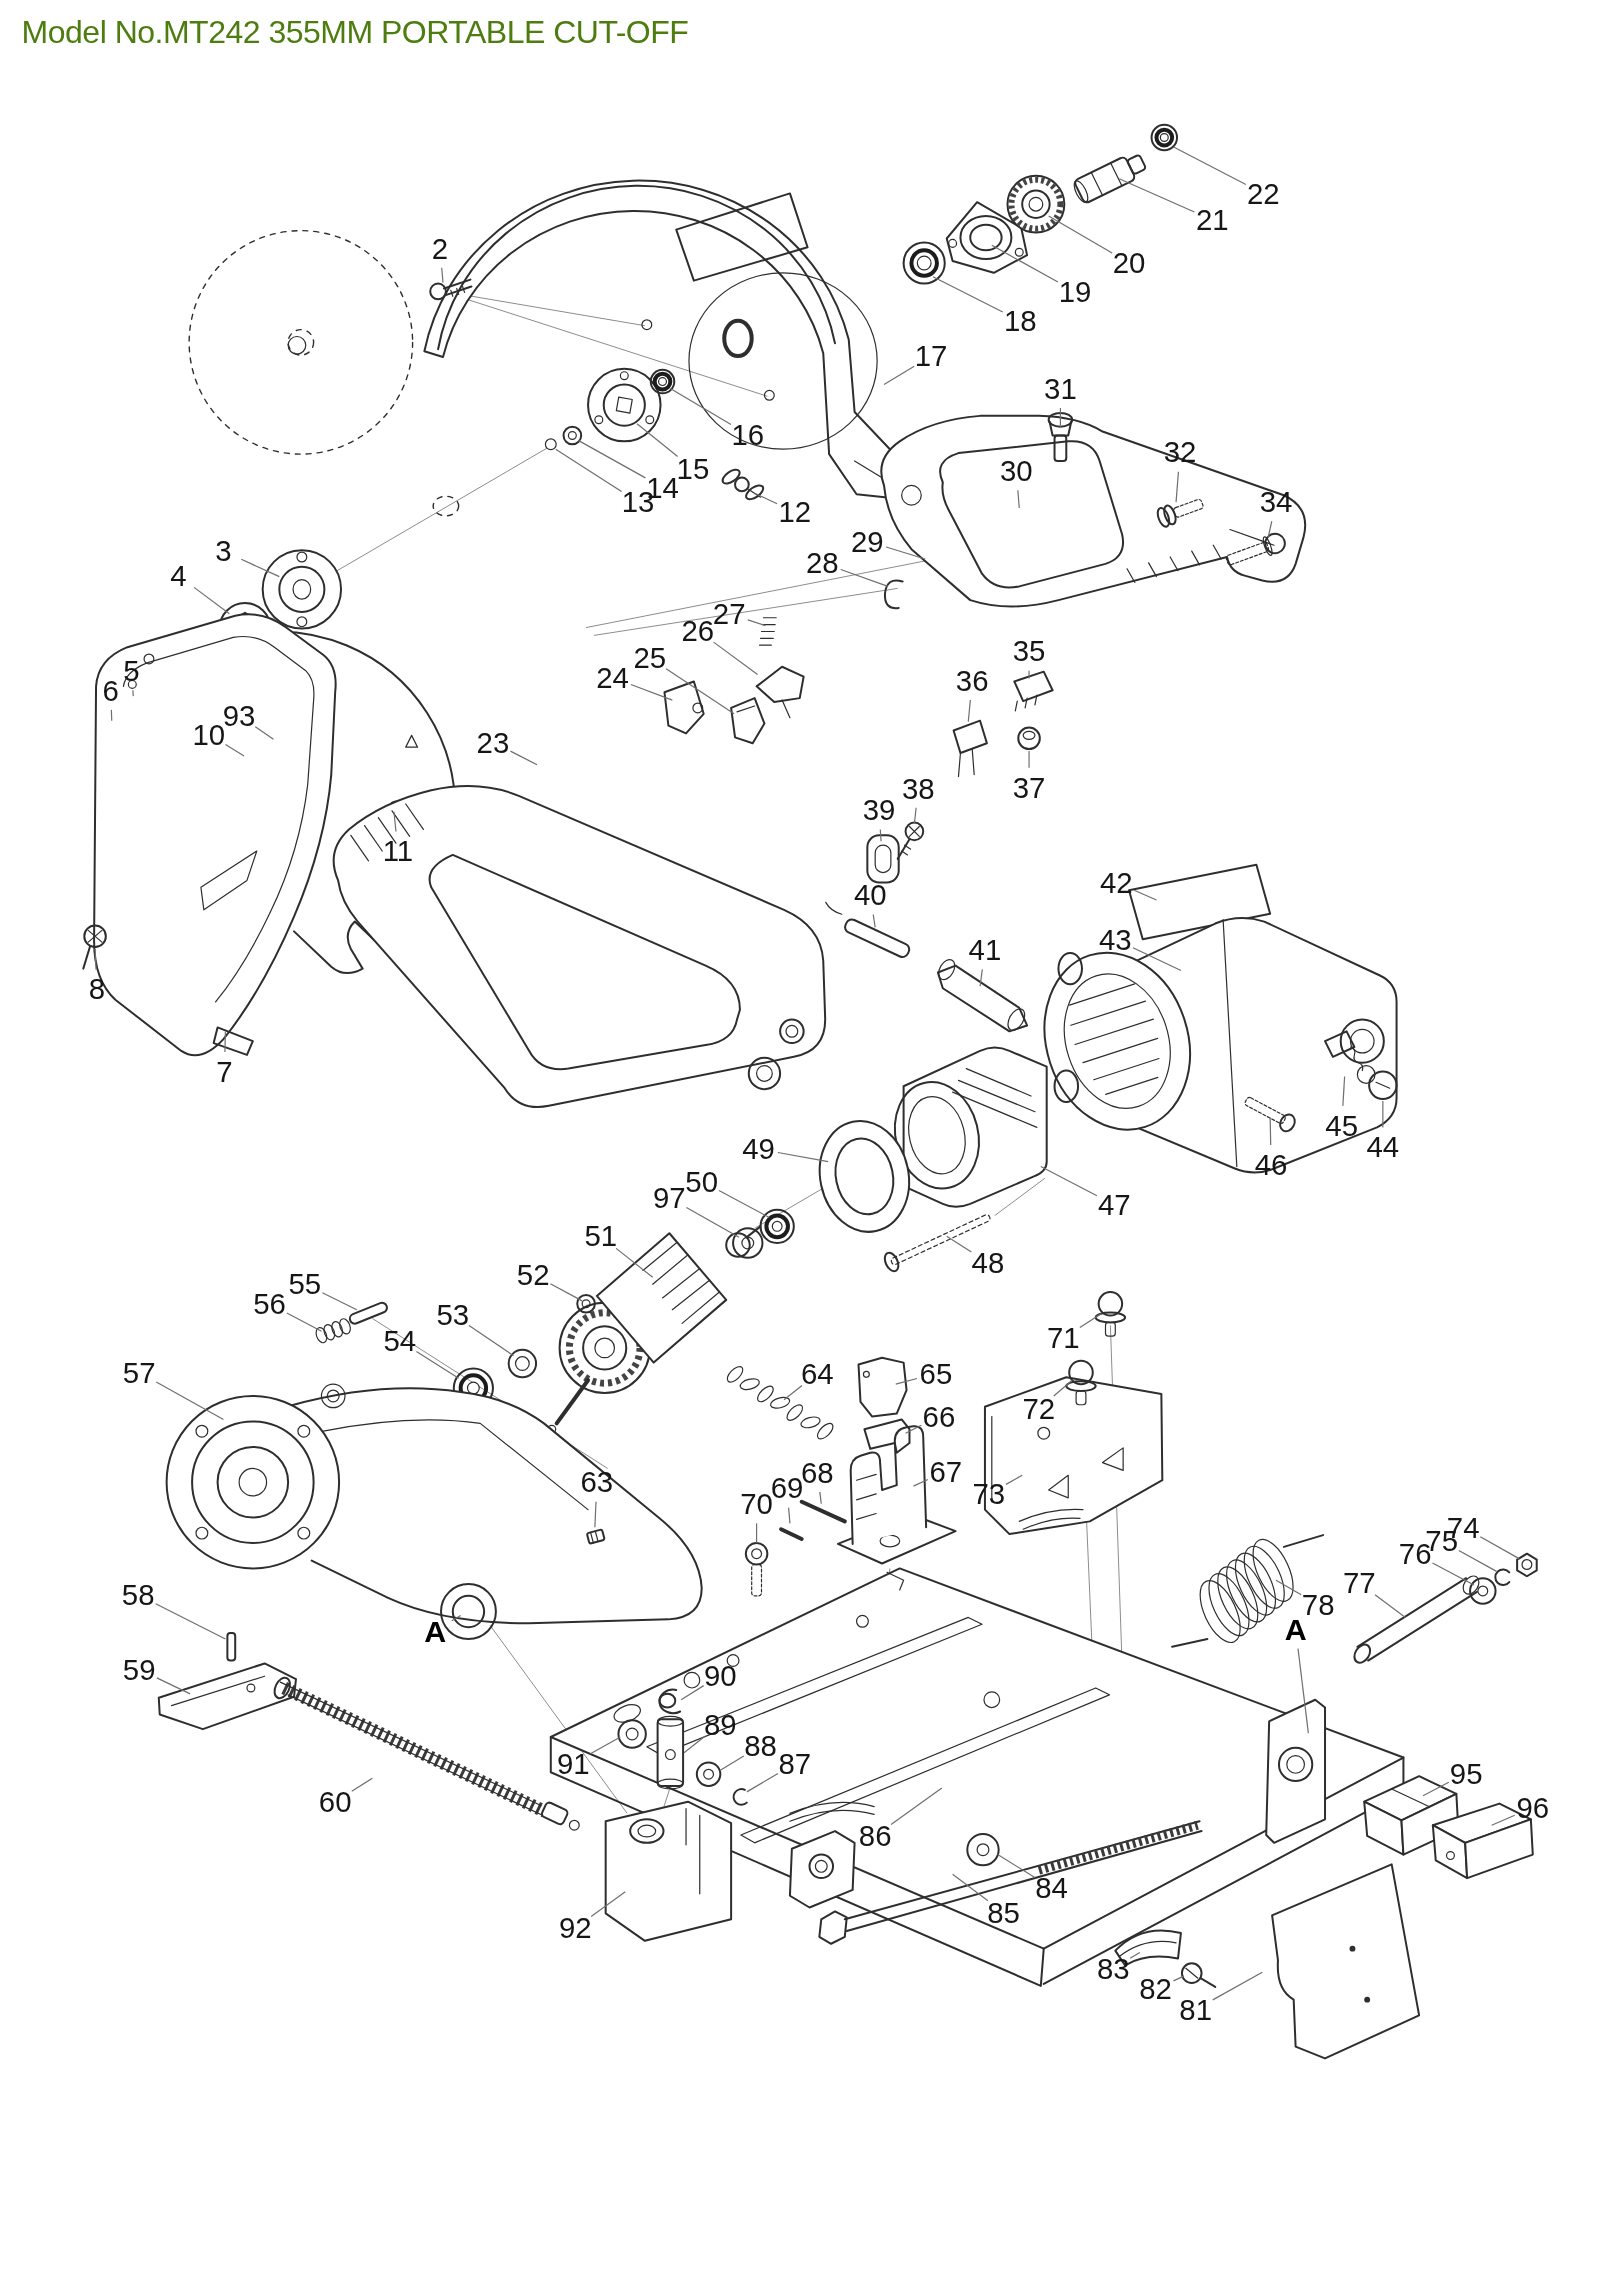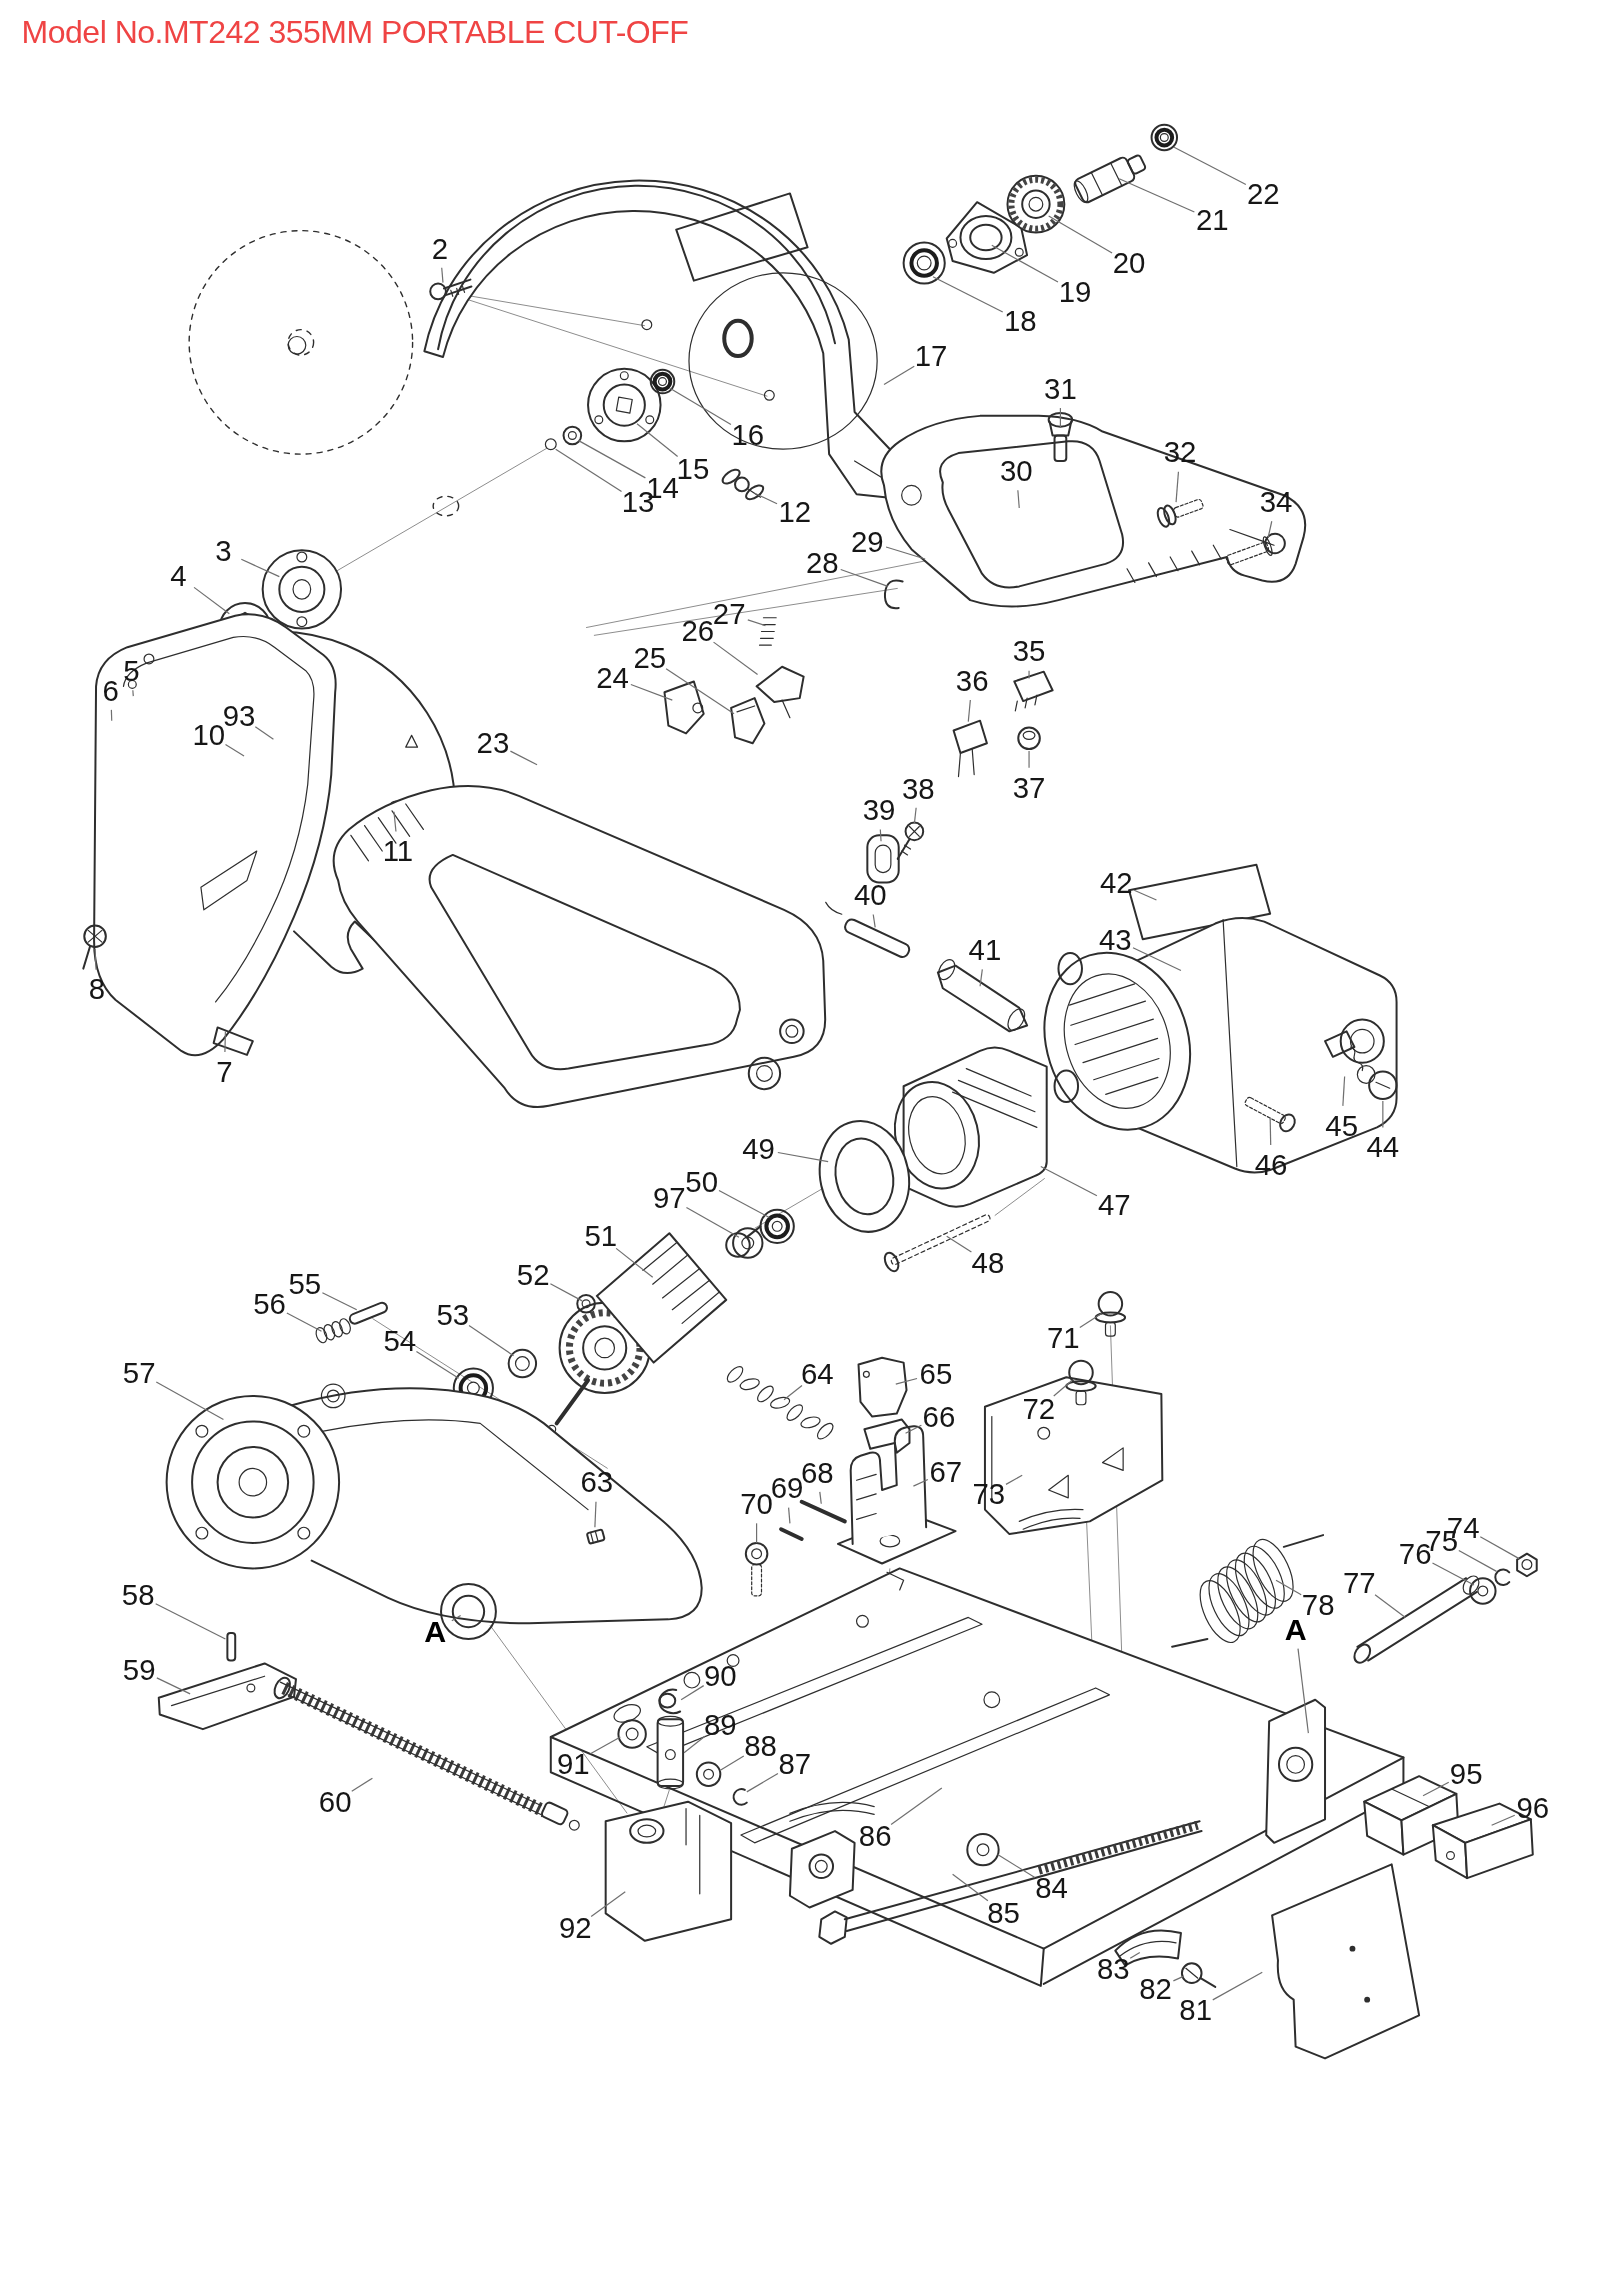--- a/index.html
+++ b/index.html
@@ -1,18 +1,18 @@
 <!DOCTYPE html>
 <html><head>
 <meta charset="utf-8">
 <style>
   html,body{margin:0;padding:0;background:#fff;}
   .stage{position:relative;width:1621px;height:2293px;background:#fff;overflow:hidden;
          font-family:"Liberation Sans",sans-serif;}
-  .title{position:absolute;left:21.6px;top:13.7px;font-size:32px;font-weight:400;color:#ef4444;
+  .title{position:absolute;left:21.6px;top:13.7px;font-size:32px;font-weight:400;color:#4d7c0f;
          letter-spacing:-0.5px;white-space:nowrap;margin:0;}
   svg{position:absolute;left:0;top:0;}
   svg *{vector-effect:non-scaling-stroke;}
   .ln{fill:none;stroke:#2e2e2e;stroke-width:2;stroke-linecap:round;stroke-linejoin:round;}
   .thin{stroke-width:1.2;}
   .thick{stroke-width:4;}
   .w{fill:#ffffff;}
   .dk{stroke:#1c1c1c;}
   .dash{stroke-dasharray:5 6;stroke-width:1.4;}
   .cons{stroke:#8d8d8d;stroke-width:1;fill:none;}

